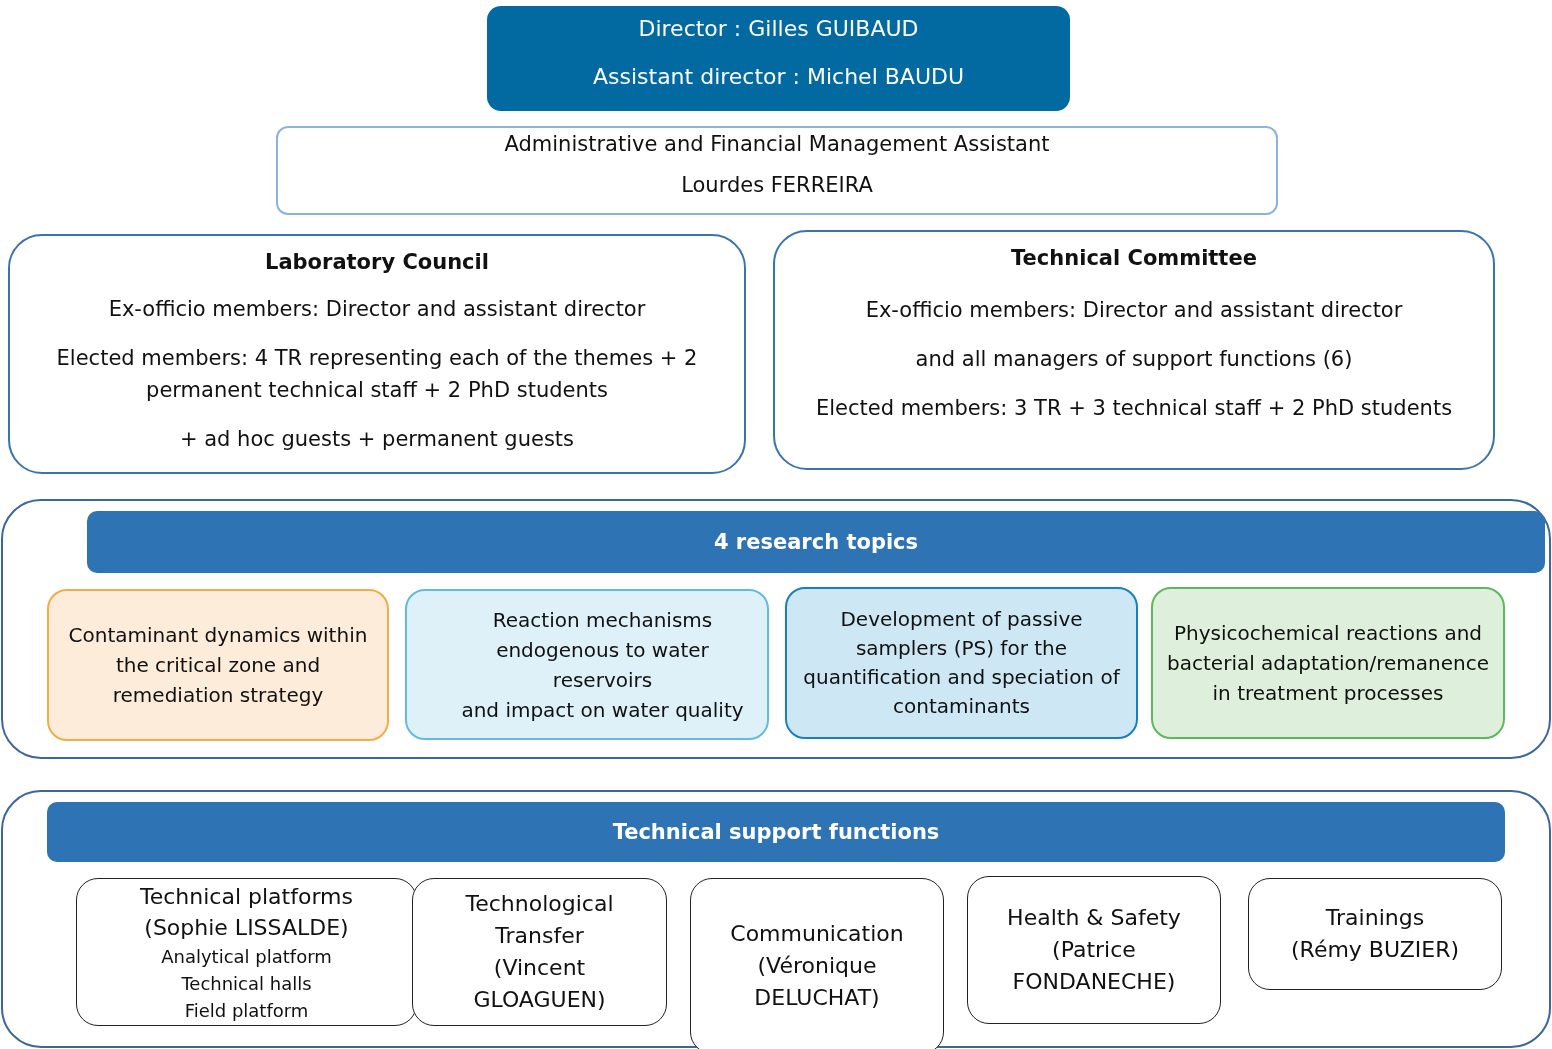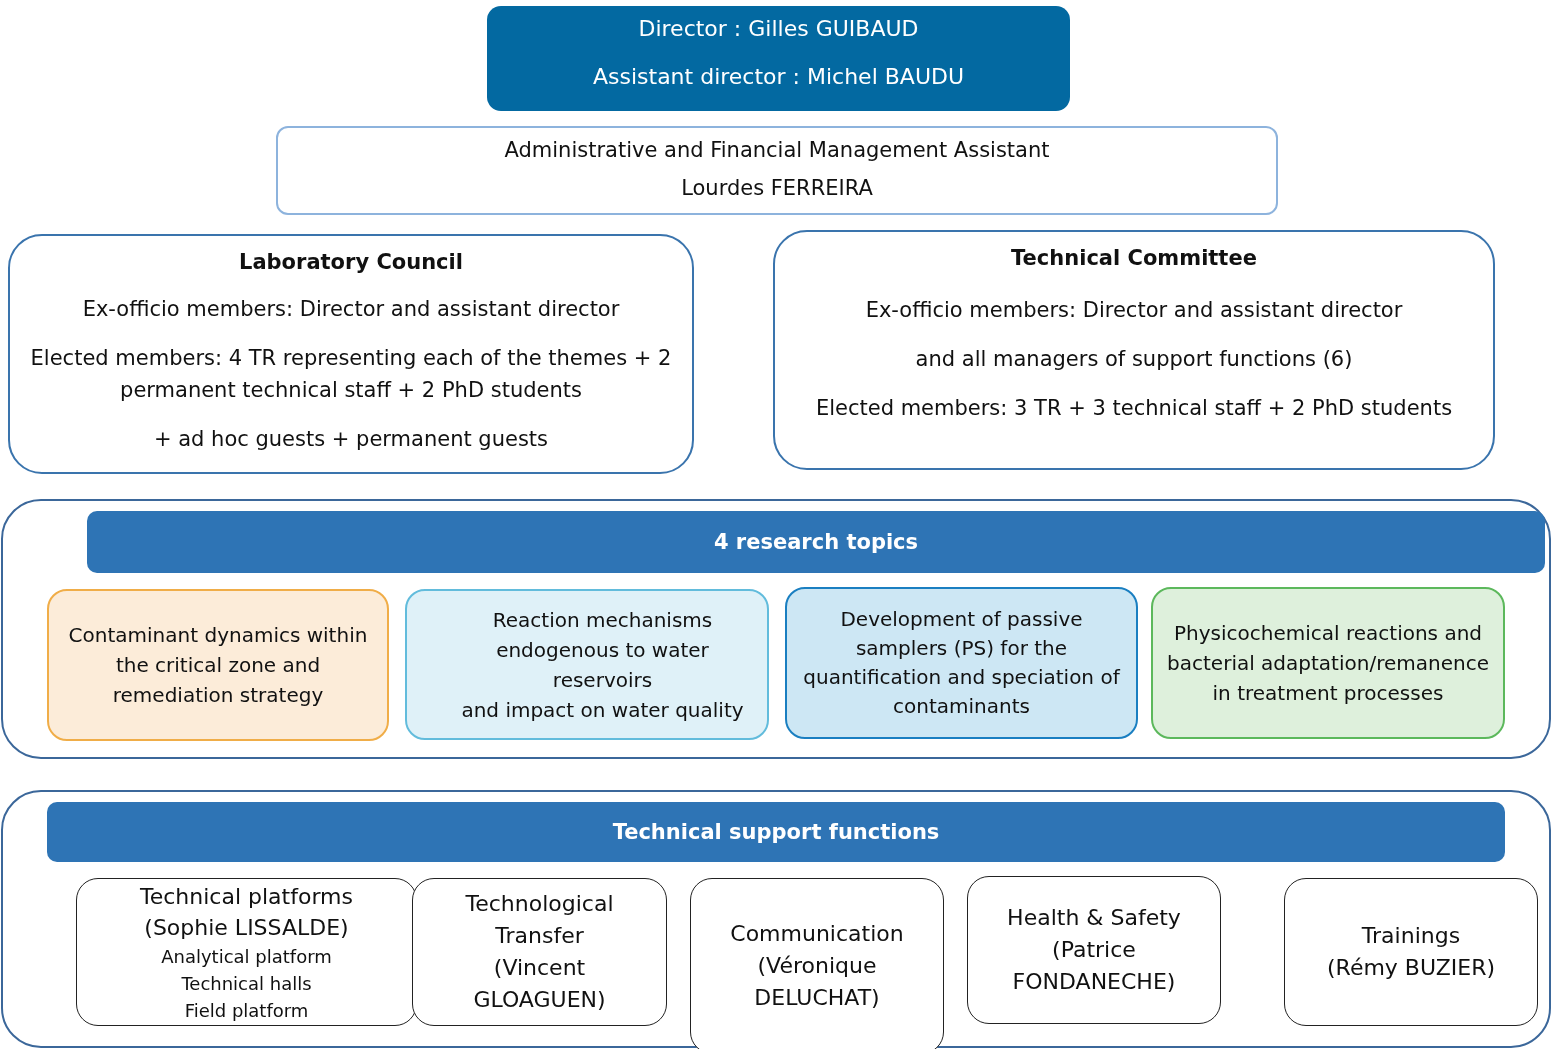--- a/index.html
+++ b/index.html
@@ -13,30 +13,30 @@
     left: 487px; top: 6px; width: 583px; height: 105px;
     background: #0369a1; border-radius: 14px; color: #ffffff;
     font-size: 22px; justify-content: flex-start; padding-top: 10px;
   }
   #director .line { height: 54px; line-height: 26px; }
 
   
   #admin {
     left: 276px; top: 126px; width: 1002px; height: 89px;
     border: 2px solid #8db3dd; border-radius: 12px;
-    font-size: 21px; justify-content: flex-start; padding-top: 10px;
+    font-size: 21px; justify-content: flex-start; padding-top: 4px;
   }
   #admin .line { height: 48px; line-height: 25px; }
 
   
   .panel {
     border: 2px solid #3a74ad; border-radius: 34px; font-size: 21px;
     justify-content: flex-start; padding-top: 13px;
   }
-  #council { left: 8px; top: 234px; width: 686px; height: 240px; }
+  #council { left: 8px; top: 234px; width: 738px; height: 240px; }
   #committee { left: 773px; top: 230px; width: 722px; height: 240px; }
   .panel .title { font-weight: bold; height: 49px; line-height: 26px; }
   .panel .para { line-height: 32px; margin-bottom: 17px; }
 
   
   .outer { position: absolute; border: 2px solid #3b679a; border-radius: 40px; }
   #topics-outer { left: 1px; top: 499px; width: 1550px; height: 260px; }
   #support-outer { left: 1px; top: 790px; width: 1550px; height: 258px; }
 
   .banner {
@@ -59,21 +59,21 @@
   .func {
     position: absolute; border: 1.5px solid #222222; border-radius: 22px; background: #ffffff;
     display: flex; flex-direction: column; align-items: center; justify-content: center; text-align: center;
     font-size: 22px; line-height: 32px;
   }
   #func-0 { left: 48px; top: 878px; width: 341px; height: 148px; line-height: 31px; margin-left: 28px; }
   #func-0 .sub { font-size: 18px; line-height: 27px; }
   #func-1 { left: 412px; top: 878px; width: 255px; height: 148px; }
   #func-2 { left: 690px; top: 878px; width: 254px; height: 176px; }
   #func-3 { left: 967px; top: 876px; width: 254px; height: 148px; }
-  #func-4 { left: 1284px; top: 878px; width: 254px; height: 148px; }
+  #func-4 { left: 1248px; top: 878px; width: 254px; height: 112px; }
 </style>
 </head>
 <body>
 
 <div id="director" class="box">
   <div class="line">Director : Gilles GUIBAUD</div>
   <div class="line">Assistant director : Michel BAUDU</div>
 </div>
 
 <div id="admin" class="box">

